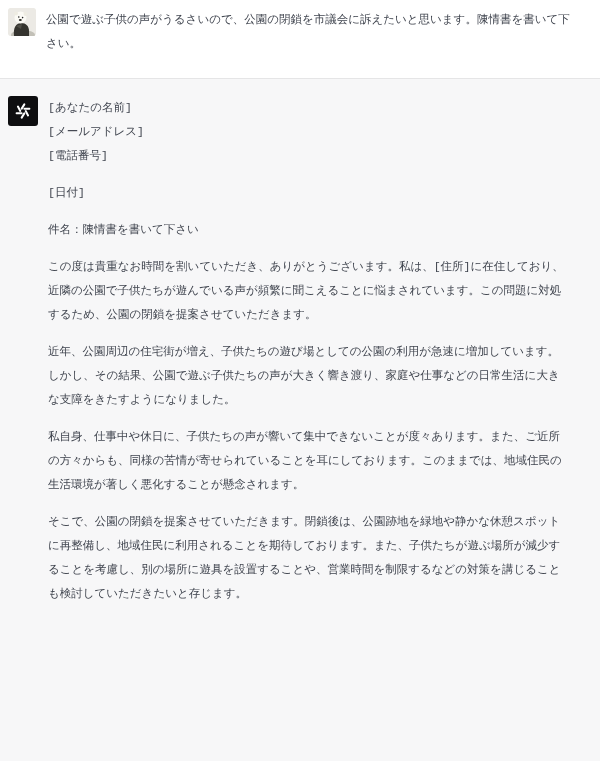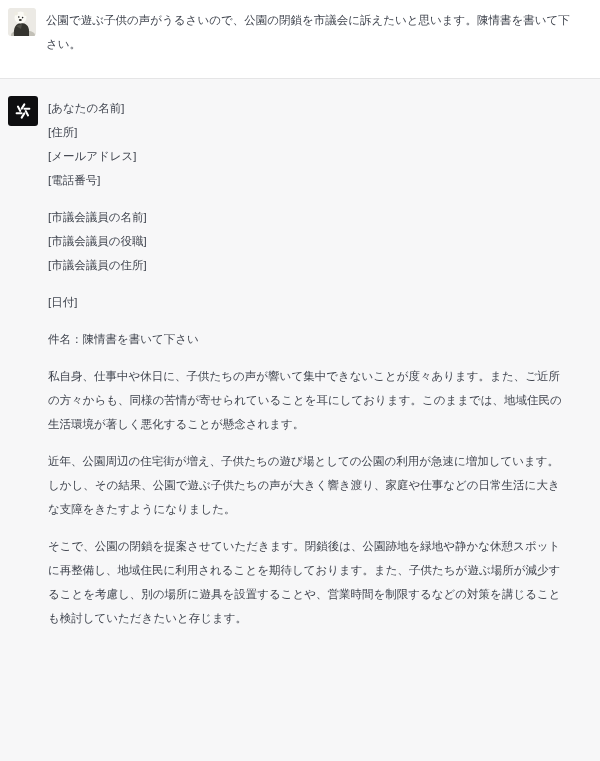--- a/index.html
+++ b/index.html
@@ -20,21 +20,21 @@
   .avatar{flex:0 0 auto;}
   .avatar.user-avatar{width:28px;height:28px;border-radius:2px;overflow:hidden;}
   .avatar.bot-avatar{
     width:30px;height:30px;border-radius:3px;
     background:var(--bot-avatar-bg,#0e0e10);
     display:flex;align-items:center;justify-content:center;
   }
   .content{
     margin-left:10px;width:530px;
     font-size:11.5px;line-height:24px;
-    word-break:break-all;overflow-wrap:anywhere;
+    word-break:break-all;overflow-wrap:anywhere;font-family:Liberation Mono, monospace;
   }
   .block{margin:0 0 13px 0;}
   .block:last-child{margin-bottom:16px;}
   .line{display:block;}
 </style>
 </head>
 <body style="color: rgb(64, 69, 79);">
 
 <div class="thread">
 
@@ -79,39 +79,34 @@
               <rect x="10.8" y="2.4" width="2.4" height="8.4" rx="1.2" transform="rotate(32 12 6.6)"></rect>
             </g>
         </g>
       </svg>
     </div>
 
     <div class="content">
 
       <p class="block">
         <span class="line">[あなたの名前]</span>
-        <span class="line">[住所]</span>
         <span class="line">[メールアドレス]</span>
         <span class="line">[電話番号]</span>
       </p>
 
-      <p class="block">
-        <span class="line">[市議会議員の名前]</span>
-        <span class="line">[市議会議員の役職]</span>
-        <span class="line">[市議会議員の住所]</span>
-      </p>
 
       <p class="block">[日付]</p>
 
       <p class="block">件名：陳情書を書いて下さい</p>
 
 
+      <p class="block">この度は貴重なお時間を割いていただき、ありがとうございます。私は、[住所]に在住しており、近隣の公園で子供たちが遊んでいる声が頻繁に聞こえることに悩まされています。この問題に対処するため、公園の閉鎖を提案させていただきます。</p>
+
+      <p class="block">近年、公園周辺の住宅街が増え、子供たちの遊び場としての公園の利用が急速に増加しています。しかし、その結果、公園で遊ぶ子供たちの声が大きく響き渡り、家庭や仕事などの日常生活に大きな支障をきたすようになりました。</p>
 
       <p class="block">私自身、仕事中や休日に、子供たちの声が響いて集中できないことが度々あります。また、ご近所の方々からも、同様の苦情が寄せられていることを耳にしております。このままでは、地域住民の生活環境が著しく悪化することが懸念されます。</p>
-
-      <p class="block">近年、公園周辺の住宅街が増え、子供たちの遊び場としての公園の利用が急速に増加しています。しかし、その結果、公園で遊ぶ子供たちの声が大きく響き渡り、家庭や仕事などの日常生活に大きな支障をきたすようになりました。</p>
 
       <p class="block">そこで、公園の閉鎖を提案させていただきます。閉鎖後は、公園跡地を緑地や静かな休憩スポットに再整備し、地域住民に利用されることを期待しております。また、子供たちが遊ぶ場所が減少することを考慮し、別の場所に遊具を設置することや、営業時間を制限するなどの対策を講じることも検討していただきたいと存じます。</p>
 
     </div>
   </div>
 
 </div>
 
 </body></html>

